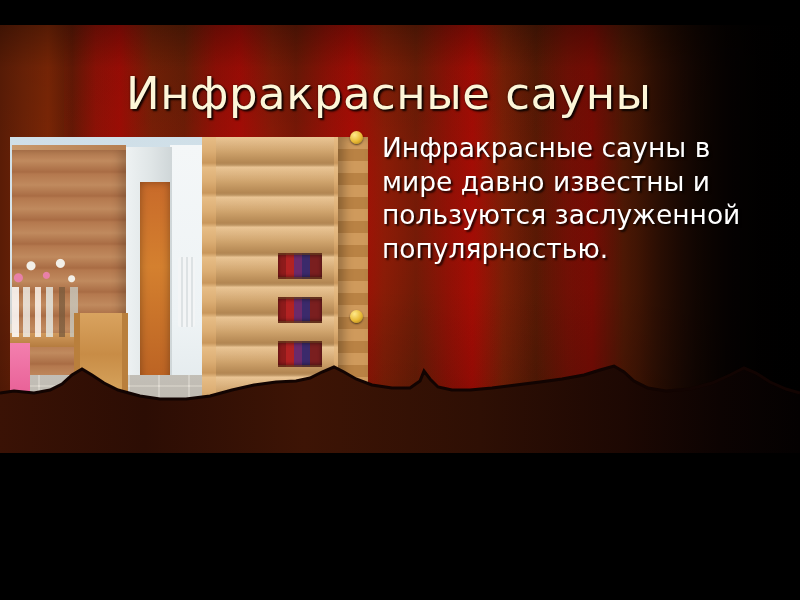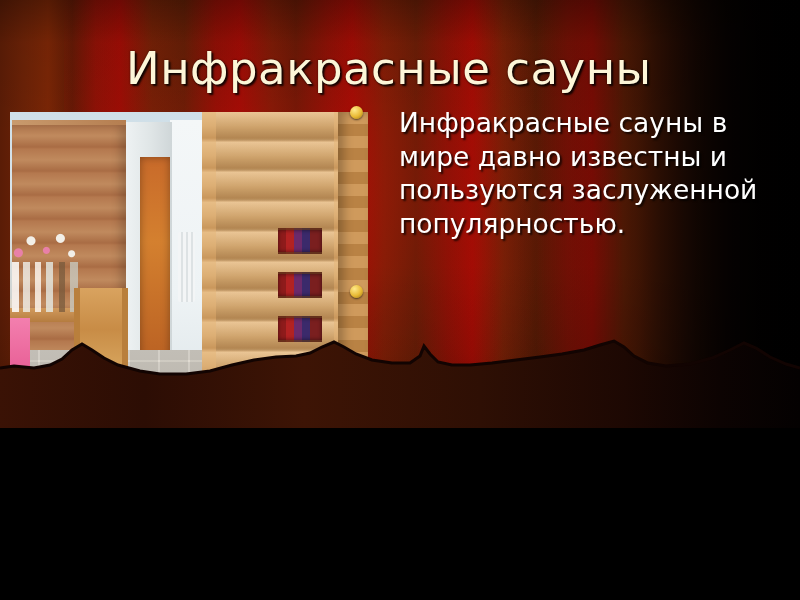--- a/index.html
+++ b/index.html
@@ -8,20 +8,21 @@
     padding: 0;
     background: #000;
   }
   #slide {
     position: relative;
     width: 800px;
     height: 428px;
     overflow: hidden;
     font-family: "DejaVu Sans", "Liberation Sans", sans-serif;
     background: #2a0b04;
+    margin-top: 25px;
   }
 
   
   .bg-base {
     position: absolute;
     inset: 0;
     background:
       linear-gradient(90deg,
         #5a1c06 0%,
         #6b2207 3%,
@@ -271,21 +272,21 @@
     background: radial-gradient(circle at 35% 30%, #ffe98a 0%, #e8b934 55%, #9a7413 100%);
     border-radius: 50%;
     box-shadow: 0 1px 2px rgba(0,0,0,0.6);
   }
   .bullet-1 { left: 350px; top: 106px; }
   .bullet-2 { left: 350px; top: 285px; }
 
   
   .body-text {
     position: absolute;
-    left: 399px;
+    left: 382px;
     top: 106px;
     width: 392px;
     color: #ffffff;
     font-size: 26.5px;
     line-height: 33.5px;
     font-weight: 400;
     text-shadow: 2px 2px 2px rgba(0,0,0,0.75);
   }
   .para { margin: 0 0 6px 0; }
 

